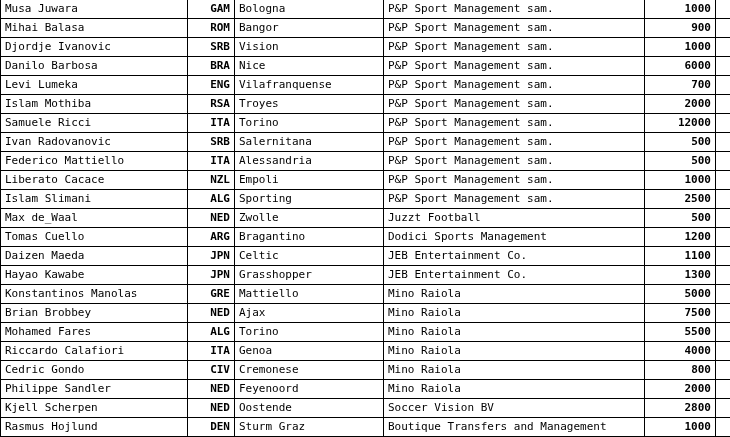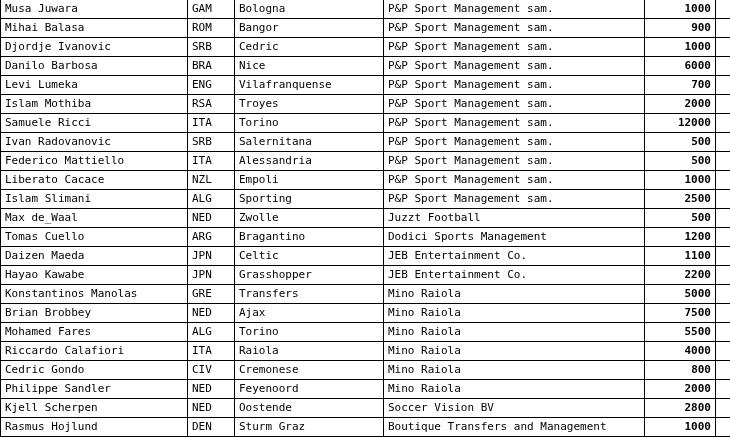--- a/index.html
+++ b/index.html
@@ -24,21 +24,21 @@
     border: 1px solid #000000;
     padding: 0 4px;
     height: 18px;
     line-height: 18px;
     white-space: nowrap;
     overflow: hidden;
     font-size: 11px;
     background: #ffffff;
   }
   td.c-name   { width: 178px; text-align: left; }
-  td.c-nat    { width: 38px;  text-align: left; }
+  td.c-nat    { width: 38px;  text-align: right; font-weight: bold; }
   td.c-club   { width: 140px; text-align: left; }
   td.c-agent  { width: 252px; text-align: left; }
   td.c-val    { width: 62px;  text-align: right; font-weight: bold; }
   td.c-delta  { width: 50px;  text-align: right; }
   
   tr.first td {
     border-top: none;
   }
 </style>
 </head>
@@ -58,21 +58,21 @@
         <td class="c-name">Mihai Balasa</td>
         <td class="c-nat">ROM</td>
         <td class="c-club">Bangor</td>
         <td class="c-agent">P&amp;P Sport Management sam.</td>
         <td class="c-val">900</td>
         <td class="c-delta">-2</td>
       </tr>
       <tr>
         <td class="c-name">Djordje Ivanovic</td>
         <td class="c-nat">SRB</td>
-        <td class="c-club">Cedric</td>
+        <td class="c-club">Vision</td>
         <td class="c-agent">P&amp;P Sport Management sam.</td>
         <td class="c-val">1000</td>
         <td class="c-delta">-3</td>
       </tr>
       <tr>
         <td class="c-name">Danilo Barbosa</td>
         <td class="c-nat">BRA</td>
         <td class="c-club">Nice</td>
         <td class="c-agent">P&amp;P Sport Management sam.</td>
         <td class="c-val">6000</td>
@@ -156,27 +156,27 @@
         <td class="c-club">Celtic</td>
         <td class="c-agent">JEB Entertainment Co.</td>
         <td class="c-val">1100</td>
         <td class="c-delta">-3</td>
       </tr>
       <tr>
         <td class="c-name">Hayao Kawabe</td>
         <td class="c-nat">JPN</td>
         <td class="c-club">Grasshopper</td>
         <td class="c-agent">JEB Entertainment Co.</td>
-        <td class="c-val">2200</td>
+        <td class="c-val">1300</td>
         <td class="c-delta">-3</td>
       </tr>
       <tr>
         <td class="c-name">Konstantinos Manolas</td>
         <td class="c-nat">GRE</td>
-        <td class="c-club">Transfers</td>
+        <td class="c-club">Mattiello</td>
         <td class="c-agent">Mino Raiola</td>
         <td class="c-val">5000</td>
         <td class="c-delta">2500</td>
       </tr>
       <tr>
         <td class="c-name">Brian Brobbey</td>
         <td class="c-nat">NED</td>
         <td class="c-club">Ajax</td>
         <td class="c-agent">Mino Raiola</td>
         <td class="c-val">7500</td>
@@ -186,21 +186,21 @@
         <td class="c-name">Mohamed Fares</td>
         <td class="c-nat">ALG</td>
         <td class="c-club">Torino</td>
         <td class="c-agent">Mino Raiola</td>
         <td class="c-val">5500</td>
         <td class="c-delta">-3</td>
       </tr>
       <tr>
         <td class="c-name">Riccardo Calafiori</td>
         <td class="c-nat">ITA</td>
-        <td class="c-club">Raiola</td>
+        <td class="c-club">Genoa</td>
         <td class="c-agent">Mino Raiola</td>
         <td class="c-val">4000</td>
         <td class="c-delta">-3</td>
       </tr>
       <tr>
         <td class="c-name">Cedric Gondo</td>
         <td class="c-nat">CIV</td>
         <td class="c-club">Cremonese</td>
         <td class="c-agent">Mino Raiola</td>
         <td class="c-val">800</td>

